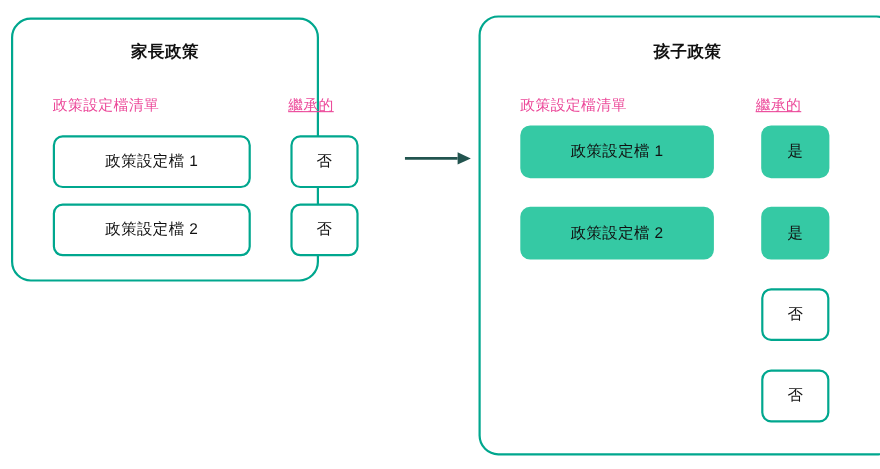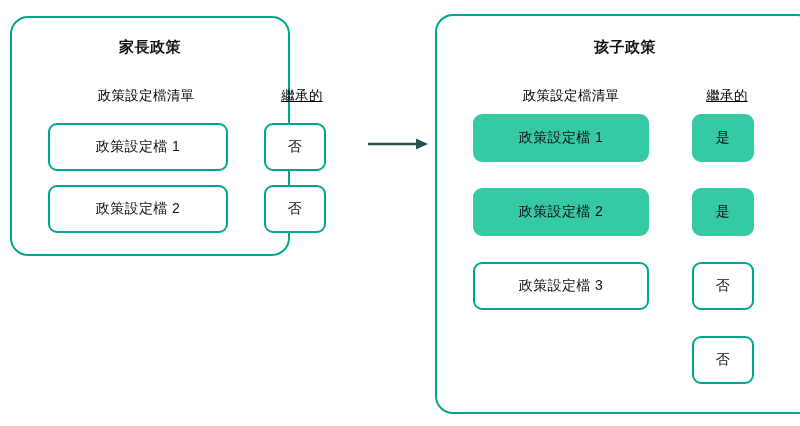--- a/index.html
+++ b/index.html
@@ -53,22 +53,21 @@
     font-weight: bold;
     letter-spacing: 0.5px;
     color: #111111;
   }
   .panel-parent .panel-title { top: 20px; }
   .panel-child  .panel-title { top: 22px; }
 
   .col-head {
     position: absolute;
     font-size: 13.5px;
-    color: #000000;
-    text-align: center;
+    color: #ec4899;
     letter-spacing: 0.3px;
   }
   .col-head-list {
     left: 36px;
     width: 196px;
   }
   .col-head-inherited {
     left: 250px;
     width: 80px;
     text-decoration: underline;
@@ -163,21 +162,20 @@
       <div class="chip chip-profile filled">政策設定檔 1</div>
       <div class="chip chip-inherited filled">是</div>
     </div>
 
     <div class="row" style="top:172px">
       <div class="chip chip-profile filled">政策設定檔 2</div>
       <div class="chip chip-inherited filled">是</div>
     </div>
 
     <div class="row" style="top:246px">
-      <div class="chip chip-profile">政策設定檔 3</div>
       <div class="chip chip-inherited">否</div>
     </div>
 
     <div class="row" style="top:320px">
       <div class="chip chip-inherited">否</div>
     </div>
   </div>
 
 </div>
 

